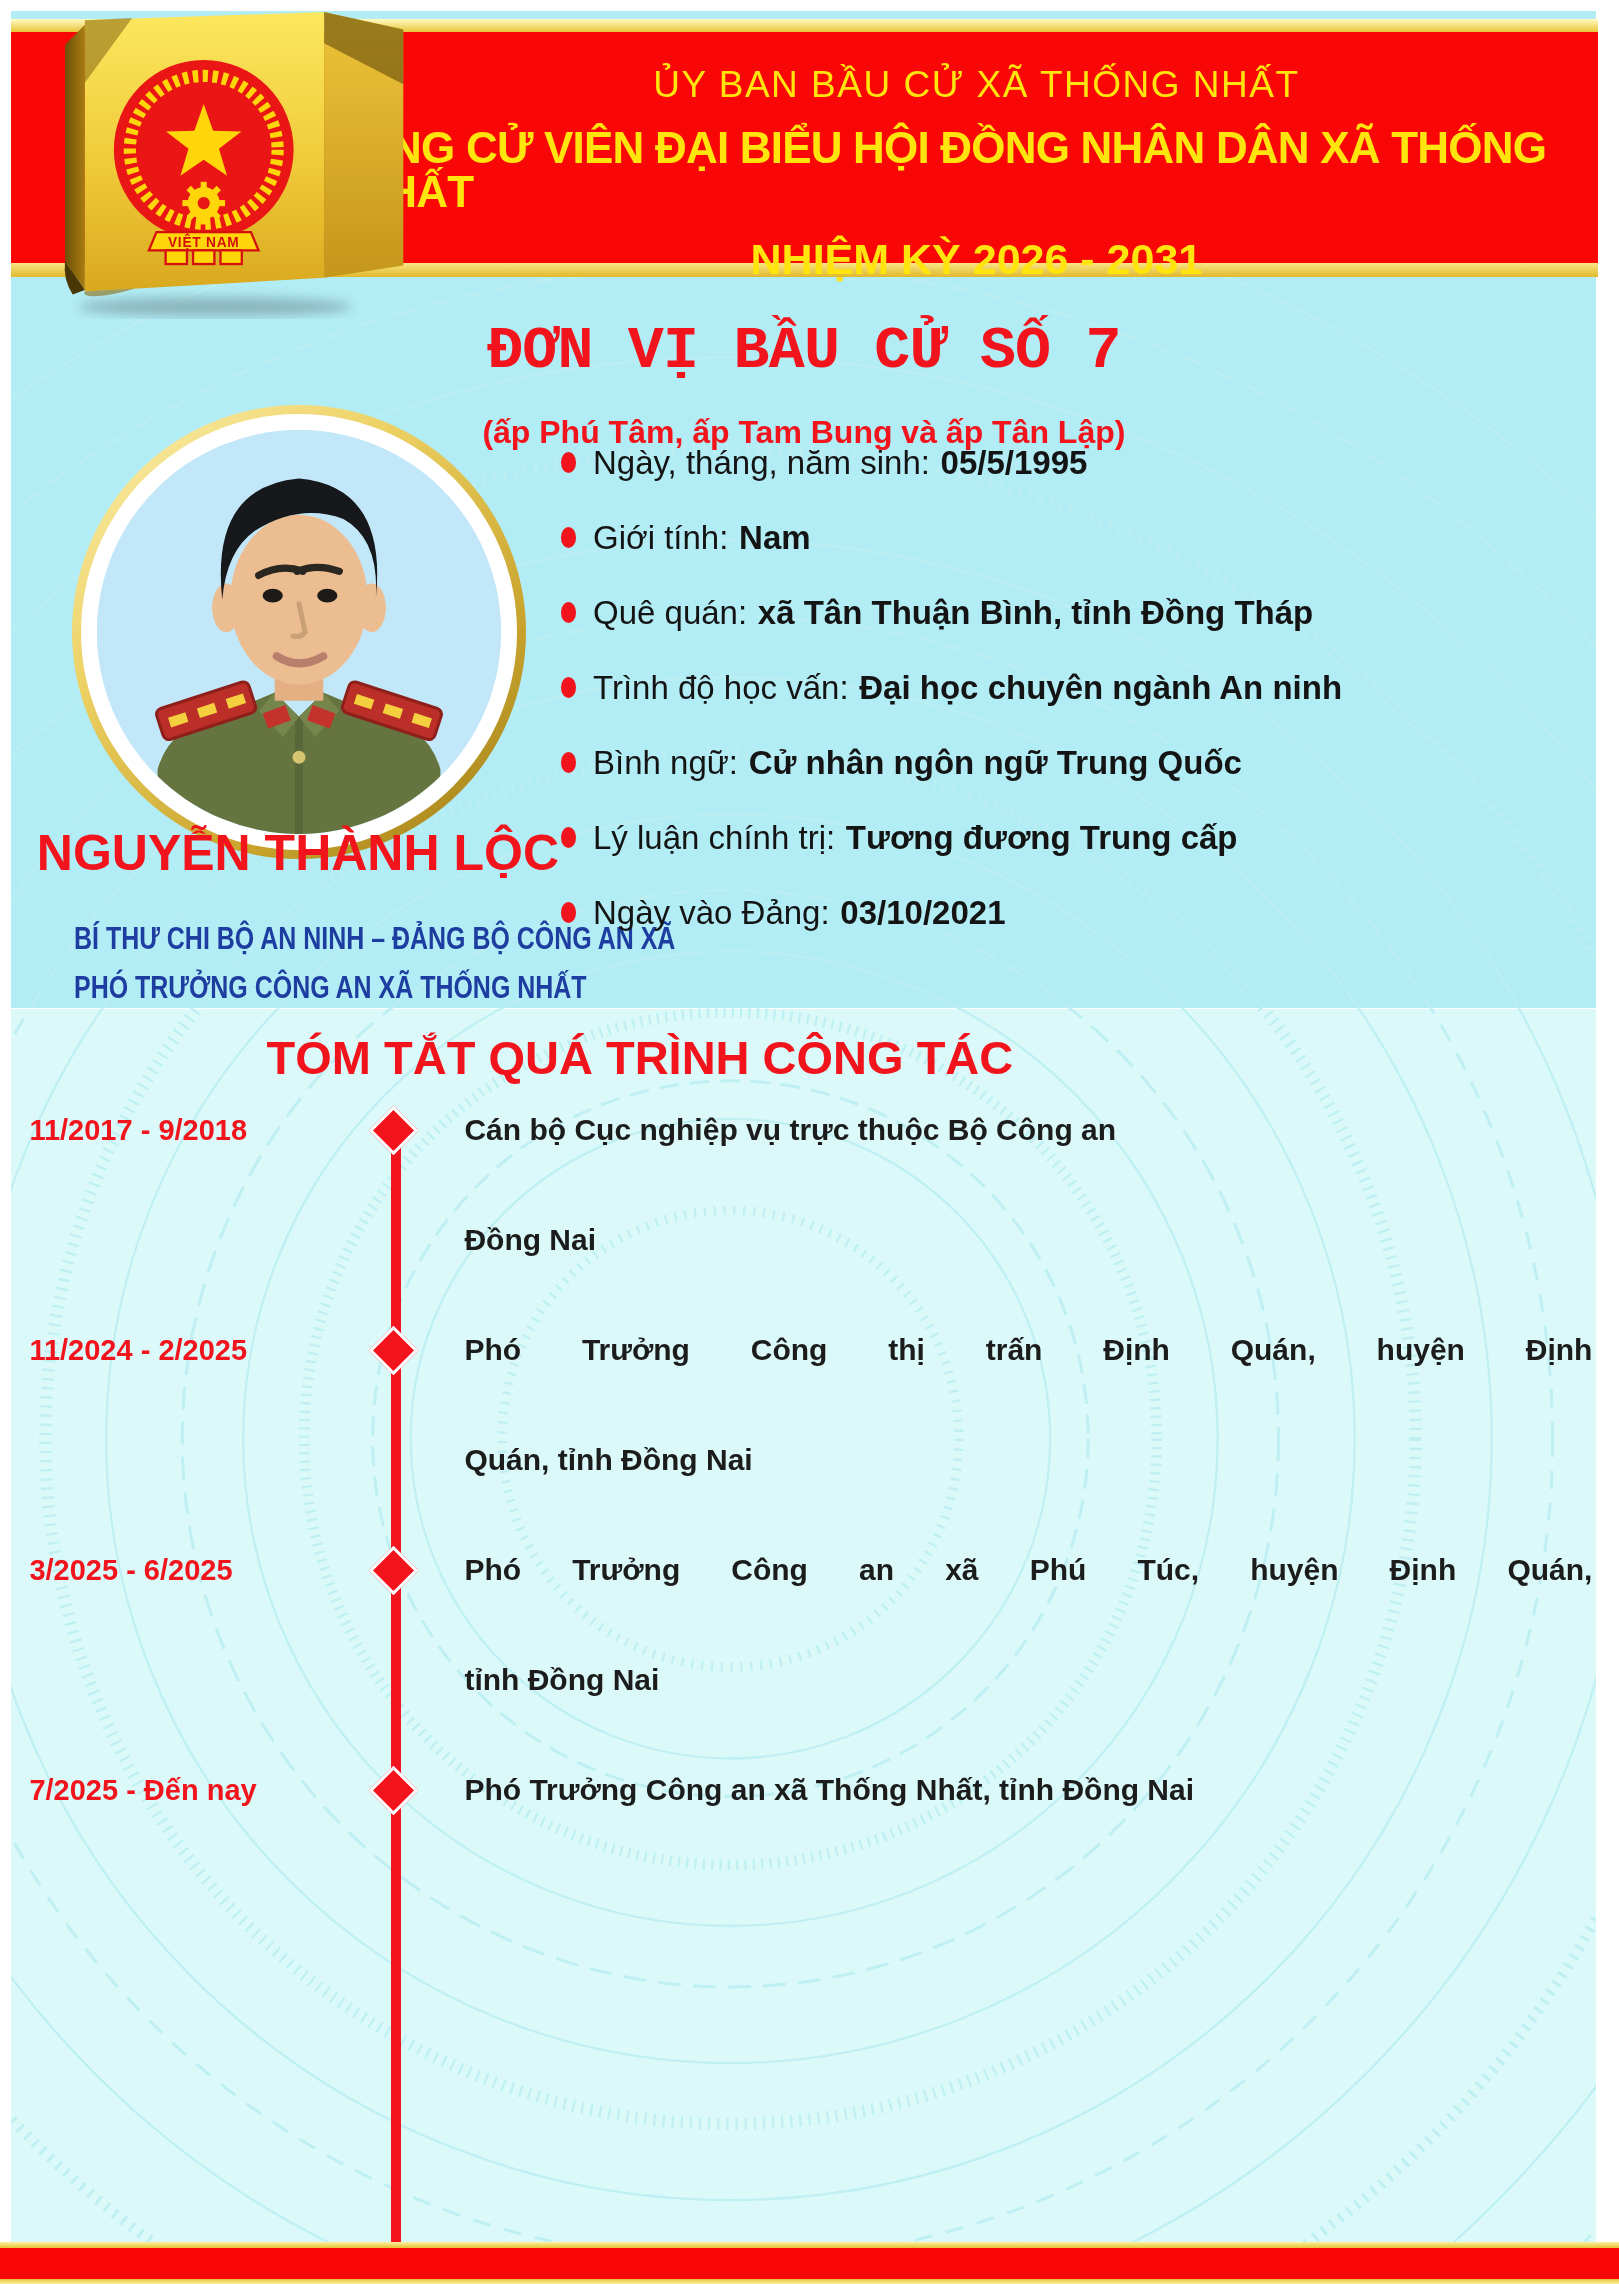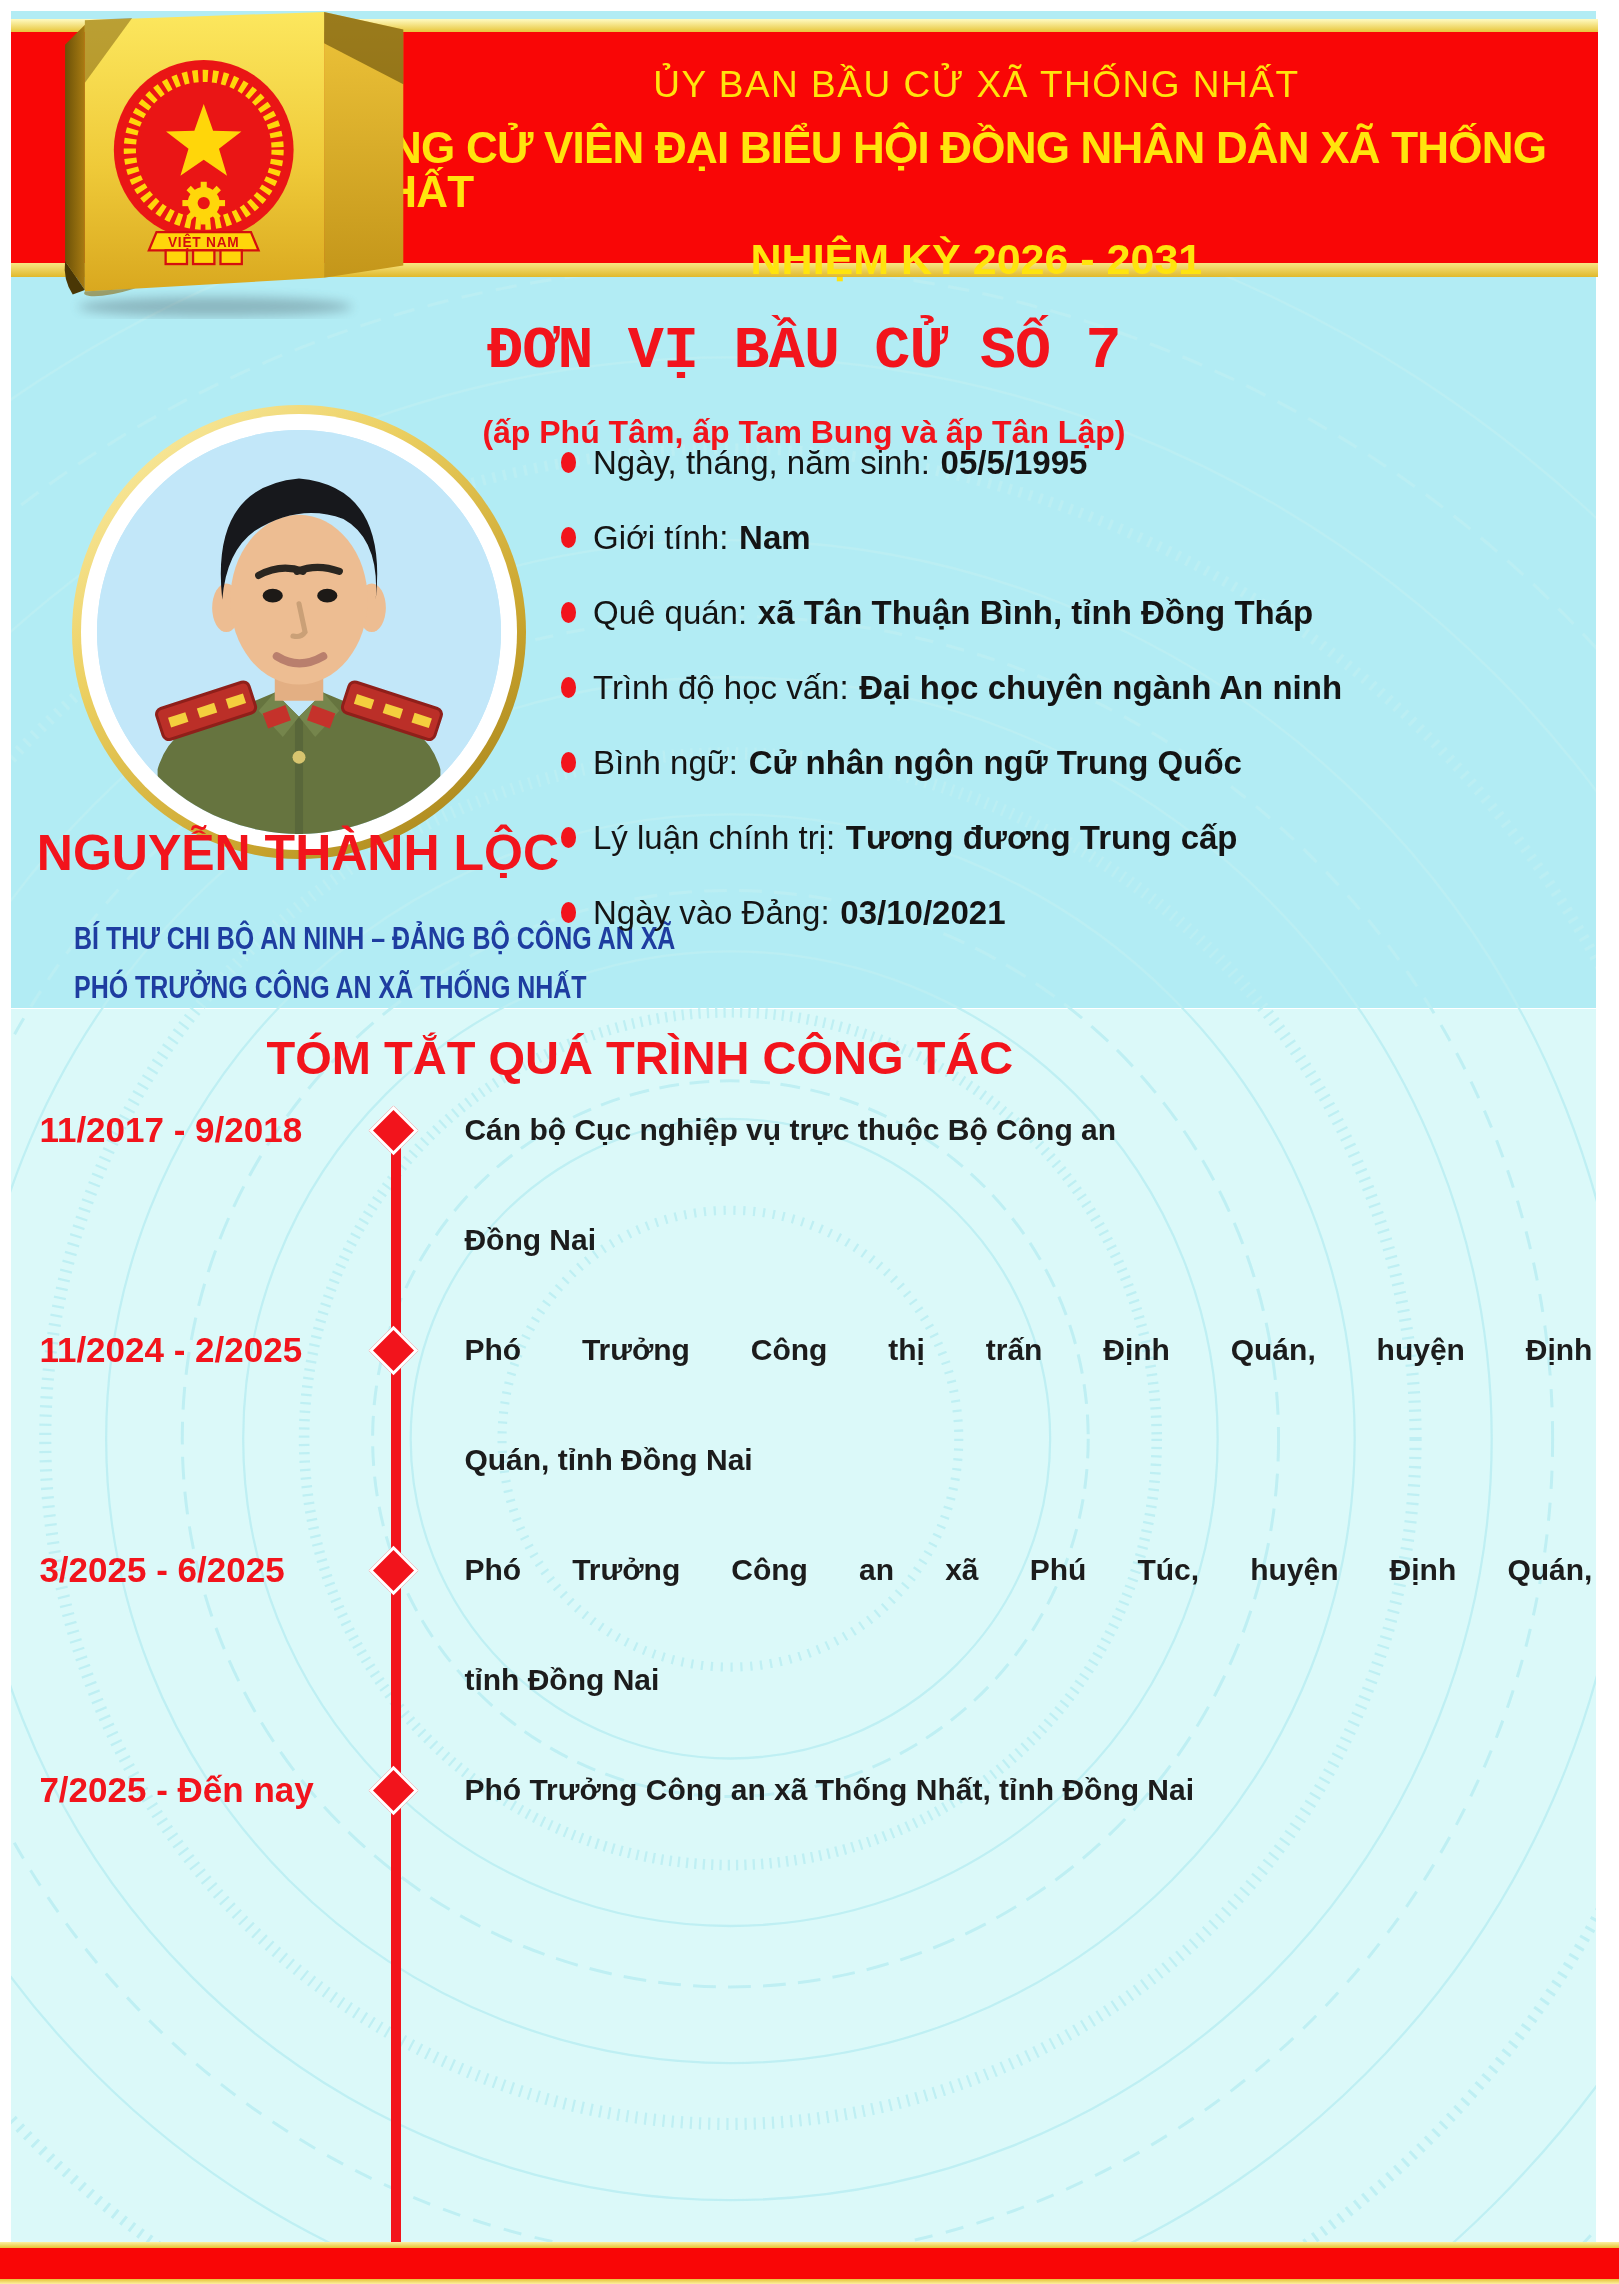--- a/index.html
+++ b/index.html
@@ -45,21 +45,21 @@
   .d-dot{width:15px;height:20.6px;border-radius:50%;background:var(--accent-red,#f2141c);margin-right:17px;flex-shrink:0;}
   .d-text{font-size:33px;color:var(--text-dark,#141414);white-space:nowrap;}
   .d-label{font-weight:normal;}
   .d-value{font-weight:bold;margin-left:10.7px;}
   
   #career-title{left:11.4px;top:1032px;width:1257px;text-align:center;
     font-size:47px;font-weight:bold;color:var(--accent-red,#f2141c);z-index:2;line-height:1.1;}
   #tline{left:391px;top:1131px;width:10px;height:1112px;background:var(--accent-red,#f2141c);z-index:2;}
   #career-list{left:11.4px;top:1075px;width:1597px;z-index:3;}
   .c-row{position:relative;height:110px;display:flex;align-items:center;}
-  .c-date{width:346px;padding-left:28px;box-sizing:content-box;font-size:35px;font-weight:bold;
+  .c-date{width:346px;padding-left:18px;box-sizing:content-box;font-size:29px;font-weight:bold;
     color:var(--accent-red,#f2141c);white-space:nowrap;}
   .c-diamond{position:absolute;left:365px;top:50%;width:29px;height:29px;margin-top:-17.5px;
     background:var(--accent-red,#f2141c);border:3px solid #ffffff;transform:rotate(45deg);}
   .c-text{position:absolute;left:453px;width:1128px;font-size:30px;font-weight:bold;color:#1c1c1c;line-height:1.15;}
   .c-text.justify{text-align:justify;text-align-last:justify;}
   
   #bottom-bar{left:0;top:2242px;width:1619px;height:42px;z-index:4;}
   #bottom-bar .y1{height:6px;background:linear-gradient(#fdf0a0,#e7c235);}
   #bottom-bar .r{height:31px;background:var(--band-red,#f90606);}
   #bottom-bar .y2{height:4.6px;background:linear-gradient(#e7c235,#fdf0a0);}

